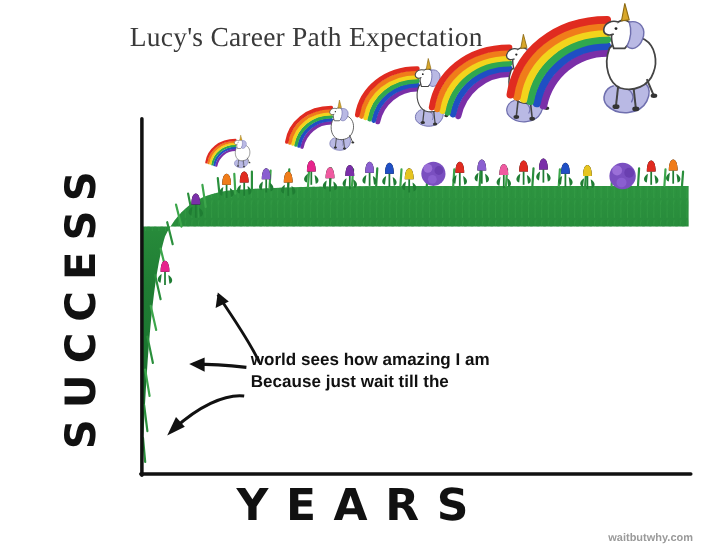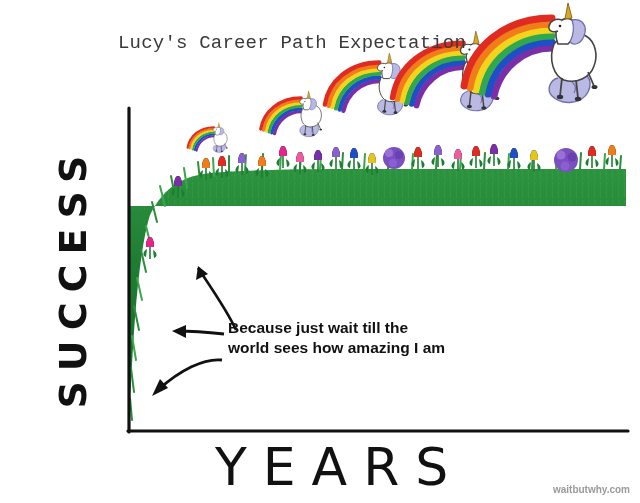--- a/index.html
+++ b/index.html
@@ -3,34 +3,34 @@
 <meta charset="utf-8">
 <style>
   html,body{margin:0;padding:0;}
   body{
     width:640px;height:503px;background:#ffffff;
     font-family:"Liberation Sans", sans-serif;
     overflow:hidden;position:relative;
   }
   #stage{position:absolute;inset:0;width:640px;height:503px;}
   .title{
-    position:absolute;left:118px;top:32px;
-    font-size:19px;color:#3a3a3a;letter-spacing:.2px;
-    font-family:Liberation Mono, monospace;white-space:nowrap;
+    position:absolute;left:118px;top:21px;
+    font-size:25px;color:#3a3a3a;letter-spacing:.2px;
+    font-family:Liberation Serif, serif;white-space:nowrap;
   }
   .ylabel{
     position:absolute;left:-72px;top:255px;width:290px;
     transform:rotate(-90deg);transform-origin:center center;
     text-align:center;font-size:38px;font-weight:700;
     letter-spacing:10px;color:#111;
     font-family:"DejaVu Sans", sans-serif;
   }
   .xlabel{
     position:absolute;left:215px;top:437px;
-    font-size:52px;font-weight:400;letter-spacing:16px;color:#111;
+    font-size:40px;font-weight:700;letter-spacing:16px;color:#111;
     font-family:"DejaVu Sans", sans-serif;
   }
   .annotation{
     position:absolute;left:228px;top:318px;width:262px;
     font-size:15.5px;font-weight:700;color:#111;line-height:1.28;
     font-family:"Liberation Sans", sans-serif;
   }
   .watermark{
     position:absolute;right:10px;bottom:8px;
     font-size:10px;color:#9a9a9a;
@@ -291,18 +291,18 @@
     </g>
   </svg>
 
   <div class="title">Lucy's Career Path Expectation</div>
 
   <div class="ylabel">SUCCESS</div>
 
   <div class="xlabel">YEARS</div>
 
   <div class="annotation">
+    <div>world sees how amazing I am</div>
     <div>Because just wait till the</div>
-    <div>world sees how amazing I am</div>
   </div>
 
   <div class="watermark">waitbutwhy.com</div>
 </div>
 
 </body></html>

